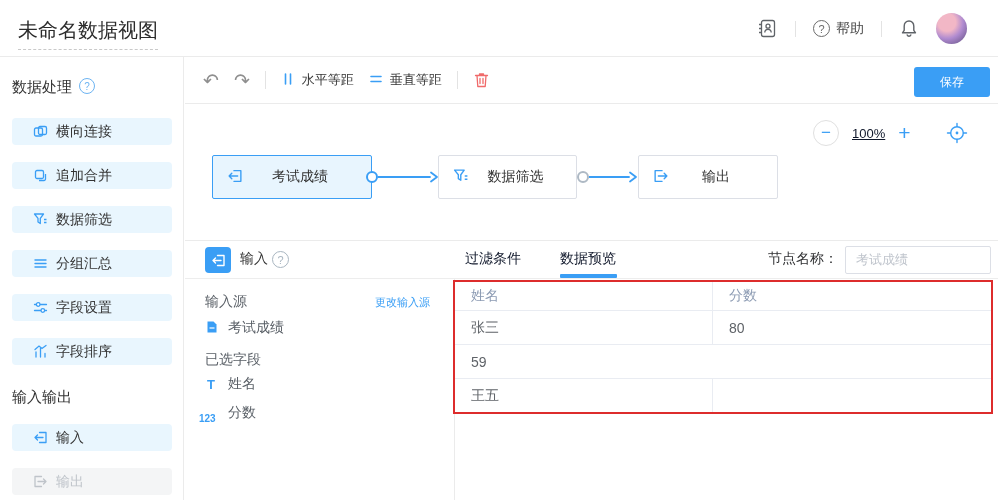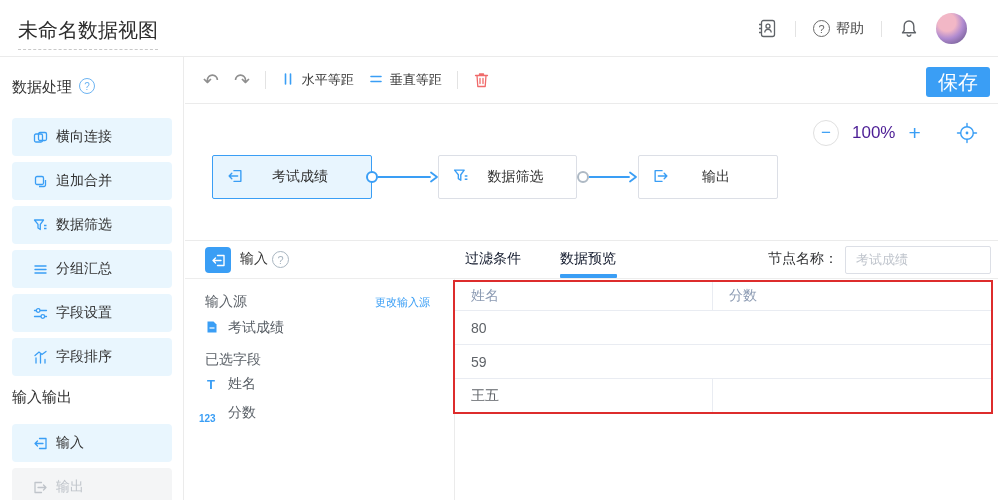--- a/index.html
+++ b/index.html
@@ -14,40 +14,40 @@
   .h-sep { width:1px; height:16px; background:#e3e3e3; }
   .icon-btn { display:flex; align-items:center; justify-content:center; cursor:pointer; }
   .help-group { display:flex; align-items:center; gap:6px; color:#4a4a4a; font-size:14px; cursor:pointer; }
   .qmark { width:17px; height:17px; border:1.3px solid #6b6b6b; border-radius:50%; display:flex; align-items:center; justify-content:center; font-size:11px; color:#6b6b6b; }
   .avatar { width:31px; height:31px; border-radius:50%; background:radial-gradient(circle at 35% 30%, #f2b7c6 0 30%, #b08bd0 55%, #5a4a7a 100%); }
 
   
   .sidebar { position:absolute; left:0; top:57px; width:184px; height:443px; background:#fff; border-right:1px solid #ebebeb; }
   .side-title { position:absolute; left:12px; font-size:15px; color:#333; display:flex; gap:7px; }
   .side-title .qmark-blue { width:16px; height:16px; border:1.3px solid #6db4f2; border-radius:50%; color:#6db4f2; font-size:10px; display:flex; align-items:center; justify-content:center; }
-  .side-item { position:absolute; left:12px; width:160px; height:38px; background:#e9f6fe; border-radius:4px; display:flex; align-items:center; padding-left:21px; gap:8px; cursor:pointer; }
+  .side-item { position:absolute; left:12px; width:160px; height:27px; background:#e9f6fe; border-radius:4px; display:flex; align-items:center; padding-left:21px; gap:8px; cursor:pointer; }
   .side-item .si-label { font-size:14px; color:#333; }
   .side-item.disabled { background:#f4f5f6; }
   .side-item.disabled .si-label { color:#bfc4ca; }
   .si-icon { width:15px; height:15px; display:flex; align-items:center; justify-content:center; flex:none; }
 
   
   .main { position:absolute; left:185px; top:57px; width:813px; height:443px; }
 
   .toolbar { position:absolute; left:0; top:0; width:813px; height:47px; border-bottom:1px solid #ebebeb; display:flex; align-items:center; padding-left:18px; gap:15px; }
   .tb-arrow { font-size:19px; color:#8f8f8f; line-height:1; cursor:pointer; }
   .tb-sep { width:1px; height:18px; background:#e3e3e3; }
   .tb-group { display:flex; align-items:center; gap:7px; font-size:13px; color:#333; cursor:pointer; }
-  .save-btn { position:absolute; right:8px; top:10px; width:64px; height:30px; background:#3a9ef5; color:#fff; font-size:20px; border:none; border-radius:3px; display:flex; align-items:center; justify-content:center; cursor:pointer; }
+  .save-btn { position:absolute; right:8px; top:10px; width:76px; height:30px; background:#3a9ef5; color:#fff; font-size:12px; border:none; border-radius:3px; display:flex; align-items:center; justify-content:center; cursor:pointer; }
 
   .canvas { position:absolute; left:0; top:47px; width:813px; height:136px; background:#fff; }
   .zoom-controls { position:absolute; left:628px; top:16px; display:flex; align-items:center; gap:13px; }
   .zoom-circle { width:26px; height:26px; border:1px solid #e0e0e0; border-radius:50%; color:#3a9ef5; font-size:17px; display:flex; align-items:center; justify-content:center; cursor:pointer; }
   .zoom-plus { color:#3a9ef5; font-size:21px; cursor:pointer; }
-  .zoom-level { font-size:17px; color:#4c1d95; }
+  .zoom-level { font-size:13px; color:#0f172a;text-decoration:underline; }
   .locate { margin-left:22px; cursor:pointer; display:flex; }
 
   .node { position:absolute; top:51px; height:44px; background:#fff; border:1px solid #dcdfe6; border-radius:2px; display:flex; align-items:center; padding:0 14px; cursor:pointer; }
   .node.selected { background:#e8f5fe; border:1px solid #3a9ef5; }
   .node .n-label { flex:1; text-align:center; font-size:14px; color:#333; padding:0 8px; }
   .port { position:absolute; width:12px; height:12px; border-radius:50%; background:#fff; top:67px; }
   .port.blue { border:2px solid #3a9ef5; }
   .port.gray { border:2px solid #aeb9c4; }
   .link { position:absolute; top:66px; }
 
@@ -357,20 +357,21 @@
             <span>分数</span>
           </span>
         </div>
 
         <div class="preview-box">
           <div class="pv-row pv-head">
             <span class="pv-c1">姓名</span>
             <span class="pv-c2">分数</span>
           </div>
           <div class="pv-row">
+            <span class="pv-c1">张三</span>
             <span class="pv-c2">80</span>
           </div>
           <div class="pv-row">
             <span class="pv-c2">59</span>
           </div>
           <div class="pv-row">
             <span class="pv-c1">王五</span>
           </div>
         </div>
       </div>

